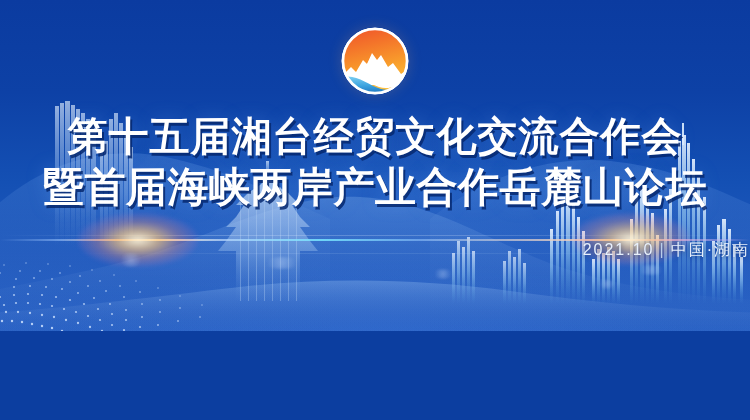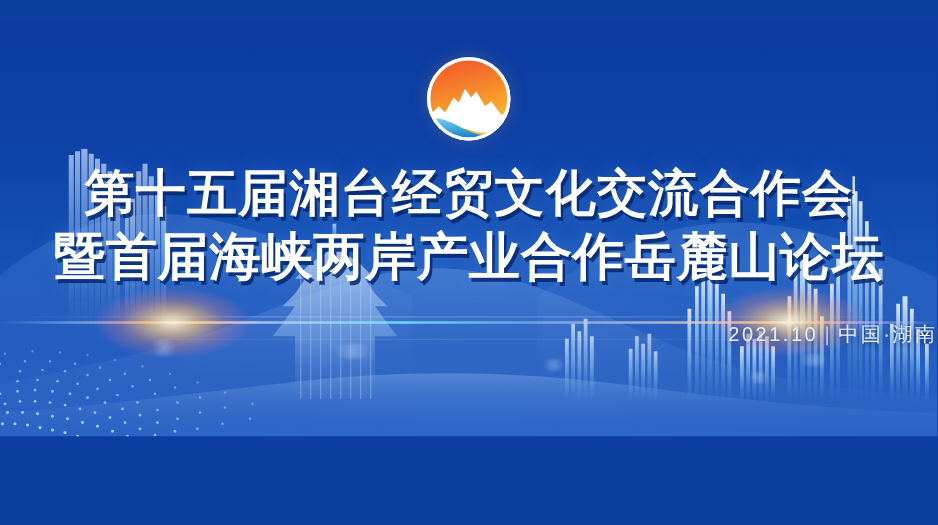--- a/index.html
+++ b/index.html
@@ -6,21 +6,20 @@
   body{
     width:750px;height:420px;overflow:hidden;
     font-family:"Liberation Sans","DejaVu Sans",sans-serif;
     background:#0c3ea0;
   }
   .banner{
     position:relative;width:750px;height:331px;overflow:hidden;
     background:
       radial-gradient(ellipse 520px 230px at 375px 430px, rgba(90,150,235,.55) 0%, rgba(60,120,220,.22) 45%, rgba(20,70,180,0) 75%),
       linear-gradient(180deg,#0b3ba0 0%, #0d41a6 28%, #1450b4 55%, #2059bd 78%, #2a63c6 100%);
-    margin-top: 18px;
   }
 
   
   .haze{position:absolute;left:0;right:0;pointer-events:none;}
   .haze-a{top:120px;height:180px;background:radial-gradient(ellipse 480px 130px at 50% 50%, rgba(70,130,225,.28), rgba(70,130,225,0) 70%);}
 
   
   .scene{position:absolute;left:0;bottom:0;width:750px;height:230px;}
   .scene svg{display:block;}
 

